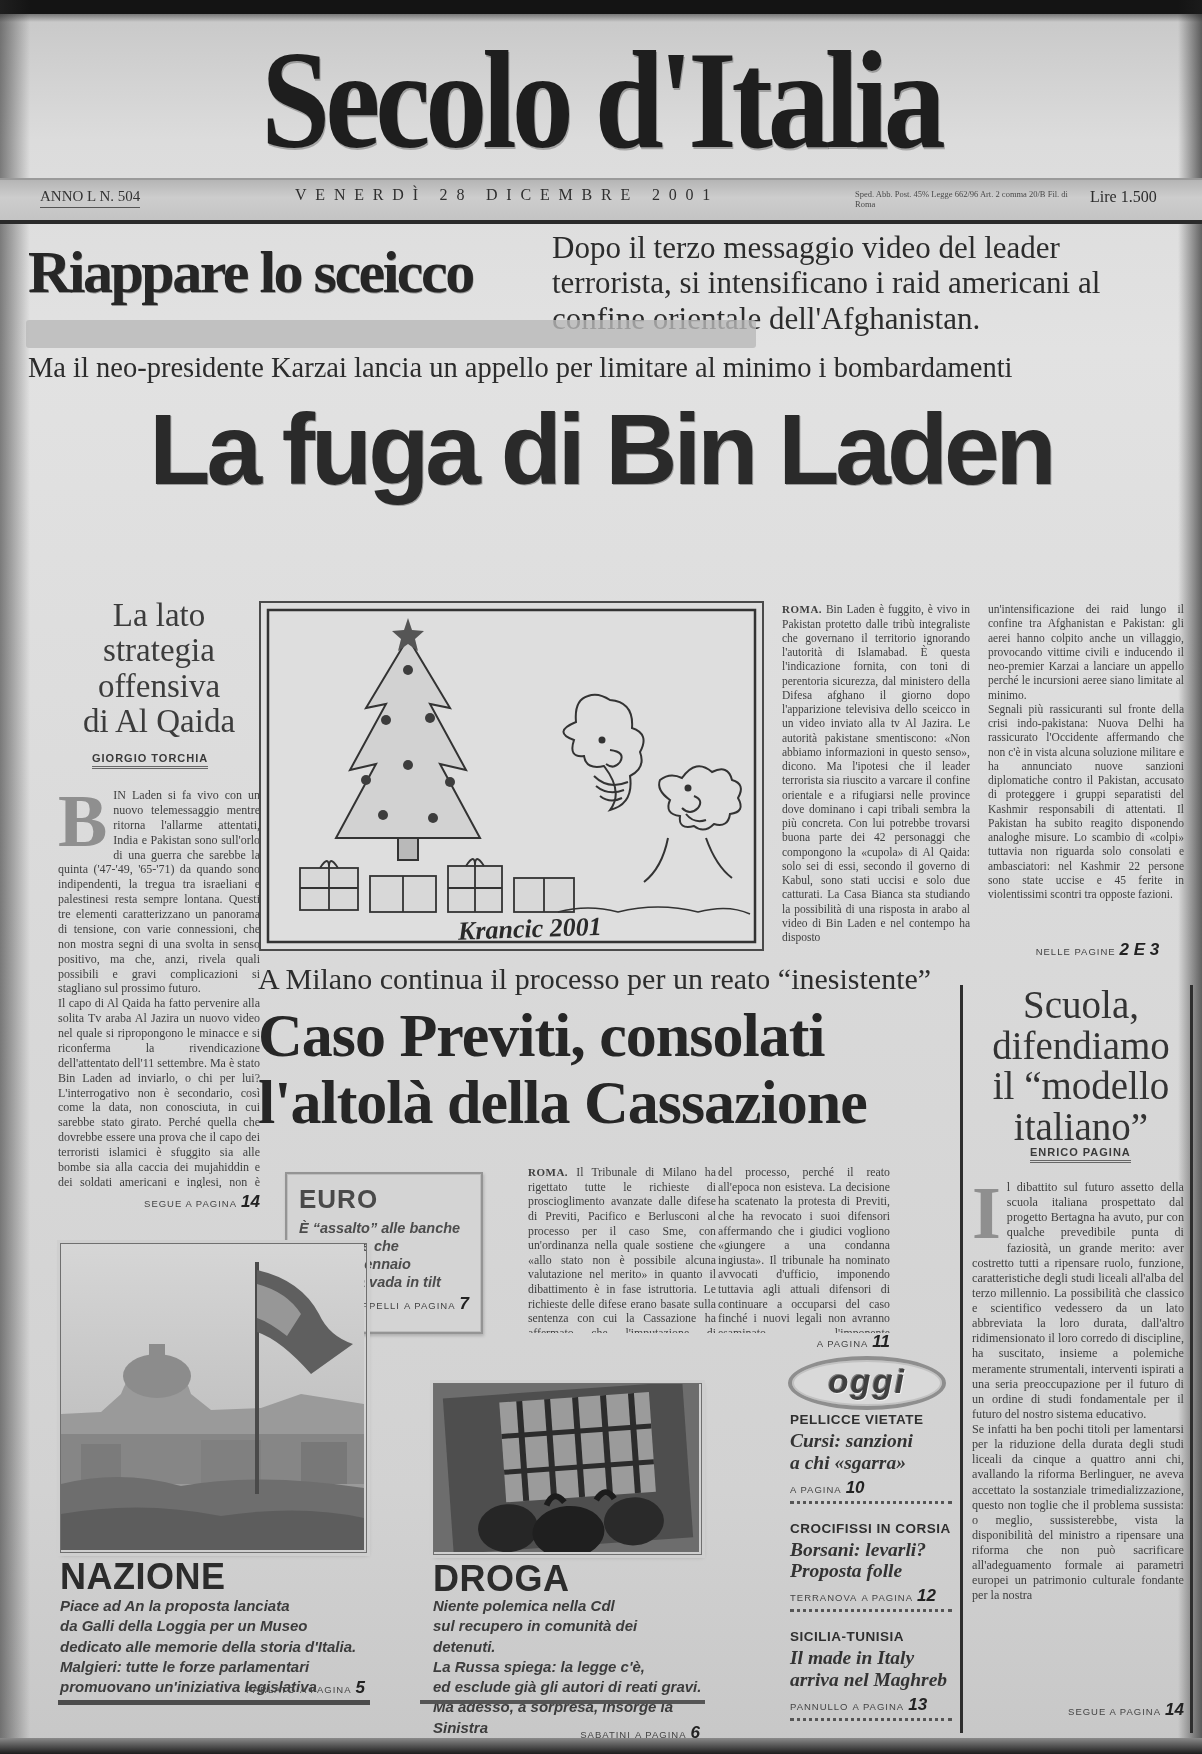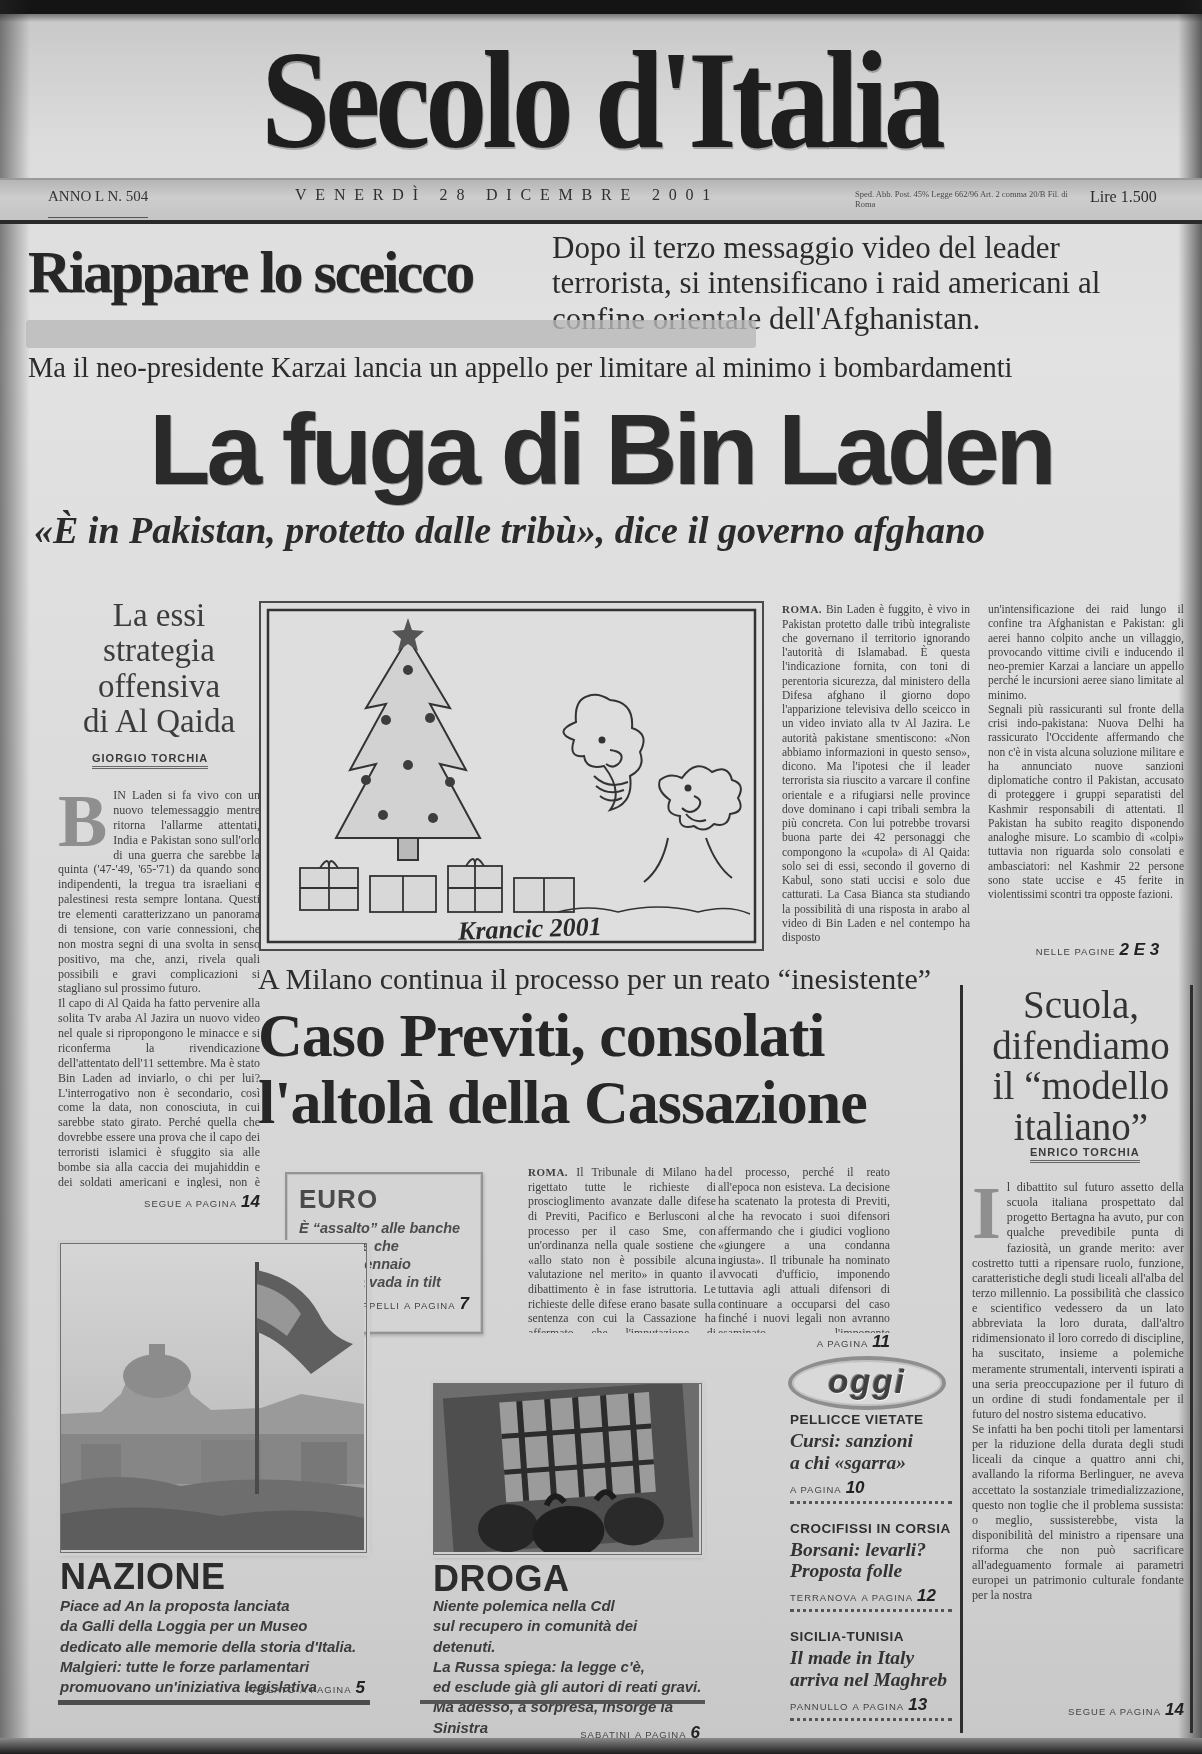--- a/index.html
+++ b/index.html
@@ -12,21 +12,21 @@
   .edge-top2{left:0;top:14px;width:100%;height:8px;background:linear-gradient(180deg,#777,#c9c9c9);}
   .edge-left{left:0;top:0;width:30px;height:100%;background:linear-gradient(90deg,rgba(40,40,40,.55),rgba(40,40,40,0));}
   .edge-right{right:0;top:0;width:24px;height:100%;background:linear-gradient(270deg,rgba(30,30,30,.65),rgba(30,30,30,0));}
   .edge-bottom{left:0;bottom:0;width:100%;height:16px;background:linear-gradient(0deg,#1c1c1c,#8a8a8a);}
   
   .logo{left:0;top:22px;width:100%;text-align:center;font-family:"Liberation Serif",serif;font-weight:bold;
         font-size:124px;letter-spacing:-5px;color:#1e1e1e;transform:scaleY(1.12);transform-origin:top center;
         text-shadow:1px 1px 0 rgba(0,0,0,.25);white-space:nowrap;}
   .date-band{left:0;top:178px;width:100%;height:44px;background:linear-gradient(180deg,#b5b5b5,#cdcdcd 40%,#c2c2c2);border-top:2px solid #9a9a9a;}
   .rule-thick{left:0;top:220px;width:100%;height:4px;background:#2a2a2a;}
-  .edition{left:48px;top:188px;font-size:15px;color:#333;border-bottom:1px solid #555;padding-bottom:12px;}
+  .edition{left:40px;top:188px;font-size:15px;color:#333;border-bottom:1px solid #555;padding-bottom:2px;}
   .pubdate{left:295px;top:186px;font-size:16px;letter-spacing:.55em;color:#2f2f2f;}
   .legal{left:855px;top:190px;width:215px;font-size:8.5px;line-height:1.15;color:#4a4a4a;}
   .price{left:1090px;top:188px;font-size:16px;color:#2c2c2c;}
   
   .h-riappare{left:28px;top:238px;font-family:Liberation Serif, serif;font-weight:bold;font-size:60px;
         letter-spacing:-2.5px;color:#262626;white-space:nowrap;text-shadow:.5px .5px 0 rgba(0,0,0,.35);}
   .deck-top{left:552px;top:230px;width:632px;font-size:31px;line-height:1.14;color:#2c2c2c;}
   .smudge{left:26px;top:320px;width:730px;height:28px;background:#b9b9b9;border-radius:3px;opacity:.8;}
   .subdeck{left:28px;top:352px;width:1155px;font-size:28.5px;color:#2c2c2c;white-space:nowrap;}
   
@@ -116,31 +116,30 @@
   <div class="abs legal">Sped. Abb. Post. 45% Legge 662/96 Art. 2 comma 20/B Fil. di Roma</div>
   <div class="abs price">Lire 1.500</div>
   <div class="abs rule-thick"></div>
 
   <div class="abs h-riappare">Riappare lo sceicco</div>
   <div class="abs deck-top">Dopo il terzo messaggio video del leader terrorista, si intensificano i raid americani al confine orientale dell'Afghanistan.</div>
   <div class="abs smudge"></div>
   <div class="abs subdeck">Ma il neo-presidente Karzai lancia un appello per limitare al minimo i bombardamenti</div>
 
   <div class="abs h-fuga">La fuga di Bin Laden</div>
-  <div class="abs deck-fuga">«È in Pakistan, protetto dalle tribù», dice il governo afghano</div>
 
   <div class="abs body lead-colA"><span class="dateline">ROMA.</span> <span>Bin Laden è fuggito, è vivo in Pakistan protetto dalle tribù integraliste che governano il territorio ignorando l'autorità di Islamabad. È questa l'indicazione fornita, con toni di perentoria sicurezza, dal ministero della Difesa afghano il giorno dopo l'apparizione televisiva dello sceicco in un video inviato alla tv Al Jazira. Le autorità pakistane smentiscono: «Non abbiamo informazioni in questo senso», dicono. Ma l'ipotesi che il leader terrorista sia riuscito a varcare il confine orientale e a rifugiarsi nelle province dove dominano i capi tribali sembra la più concreta. Con lui potrebbe trovarsi buona parte dei 42 personaggi che compongono la «cupola» di Al Qaida: solo sei di essi, secondo il governo di Kabul, sono stati uccisi e solo due catturati. La Casa Bianca sta studiando la possibilità di una risposta in arabo al video di Bin Laden e nel contempo ha disposto</span></div>
   <div class="abs body lead-colB">un'intensificazione dei raid lungo il confine tra Afghanistan e Pakistan: gli aerei hanno colpito anche un villaggio, provocando vittime civili e inducendo il neo-premier Karzai a lanciare un appello perché le incursioni aeree siano limitate al minimo.
 Segnali più rassicuranti sul fronte della crisi indo-pakistana: Nuova Delhi ha rassicurato l'Occidente affermando che non c'è in vista alcuna soluzione militare e ha annunciato nuove sanzioni diplomatiche contro il Pakistan, accusato di proteggere i gruppi separatisti del Kashmir responsabili di attentati. Il Pakistan ha subito reagito disponendo analoghe misure. Lo scambio di «colpi» tuttavia non riguarda solo consolati e ambasciatori: nel Kashmir 22 persone sono state uccise e 45 ferite in violentissimi scontri tra opposte fazioni.</div>
   <div class="abs pages-ref">
     <span class="ref-label">NELLE PAGINE</span>
     <span class="ref-num">2 E 3</span>
   </div>
 
-  <div class="abs t-head">La essi
+  <div class="abs t-head">La lato
 strategia
 offensiva
 di Al Qaida</div>
   <div class="abs byline t-byline">GIORGIO TORCHIA</div>
   <div class="abs body t-body"><span class="dropcap">B</span><span>IN Laden si fa vivo con un nuovo telemessaggio mentre ritorna l'allarme attentati, India e Pakistan sono sull'orlo di una guerra che sarebbe la quinta ('47-'49, '65-'71) da quando sono indipendenti, la tregua tra israeliani e palestinesi resta sempre lontana. Questi tre elementi caratterizzano un panorama di tensione, con varie connessioni, che non mostra segni di una svolta in senso positivo, ma che, anzi, rivela quali possibili e gravi complicazioni si stagliano sul prossimo futuro.
 Il capo di Al Qaida ha fatto pervenire alla solita Tv araba Al Jazira un nuovo video nel quale si ripropongono le minacce e si riconferma la rivendicazione dell'attentato dell'11 settembre. Ma è stato Bin Laden ad inviarlo, o chi per lui? L'interrogativo non è secondario, così come la data, non conosciuta, in cui sarebbe stato girato. Perché quella che dovrebbe essere una prova che il capo dei terroristi islamici è sfuggito sia alle bombe sia alla caccia dei mujahiddin e dei soldati americani e inglesi, non è affatto tale. Per cui la sua sorte resta ancora un'incognita. Talune notizie lo danno per morto, altre ancora, più verosimili, in</span></div>
   <div class="abs segue t-segue">
     <span class="ref-label">SEGUE A PAGINA</span>
     <span class="ref-num">14</span>
   </div>
@@ -219,21 +218,21 @@
       <span class="ref-num">7</span>
     </div>
   </div>
 
   <div class="abs rule-v" style="left:960px;top:985px;height:748px;"></div>
   <div class="abs rule-v" style="left:1190px;top:985px;height:748px;"></div>
   <div class="abs scuola-head">Scuola,
 difendiamo
 il “modello
 italiano”</div>
-  <div class="abs byline s-byline">ENRICO TORCHIA</div>
+  <div class="abs byline s-byline">ENRICO PAGINA</div>
   <div class="abs body s-body"><span class="dropcap">I</span><span>l dibattito sul futuro assetto della scuola italiana prospettato dal progetto Bertagna ha avuto, pur con qualche prevedibile punta di faziosità, un grande merito: aver costretto tutti a ripensare ruolo, funzione, caratteristiche degli studi liceali all'alba del terzo millennio. La possibilità che classico e scientifico vedessero da un lato abbreviata la loro durata, dall'altro ridimensionato il loro corredo di discipline, ha suscitato, insieme a polemiche meramente strumentali, interventi ispirati a una seria preoccupazione per il futuro di un ordine di studi fondamentale per il futuro del nostro sistema educativo.
 Se infatti ha ben pochi titoli per lamentarsi per la riduzione della durata degli studi liceali da cinque a quattro anni chi, avallando la riforma Berlinguer, ne aveva accettato la sostanziale trimedializzazione, questo non toglie che il problema sussista: o meglio, sussisterebbe, vista la disponibilità del ministro a ripensare una riforma che non può sacrificare all'adeguamento formale ai parametri europei un patrimonio culturale fondante per la nostra</span></div>
   <div class="abs segue s-segue">
     <span class="ref-label">SEGUE A PAGINA</span>
     <span class="ref-num">14</span>
   </div>
 
   <div class="abs oggi-badge"><span>oggi</span></div>
   <div class="abs oggi-col">
     <div class="oggi-item">

